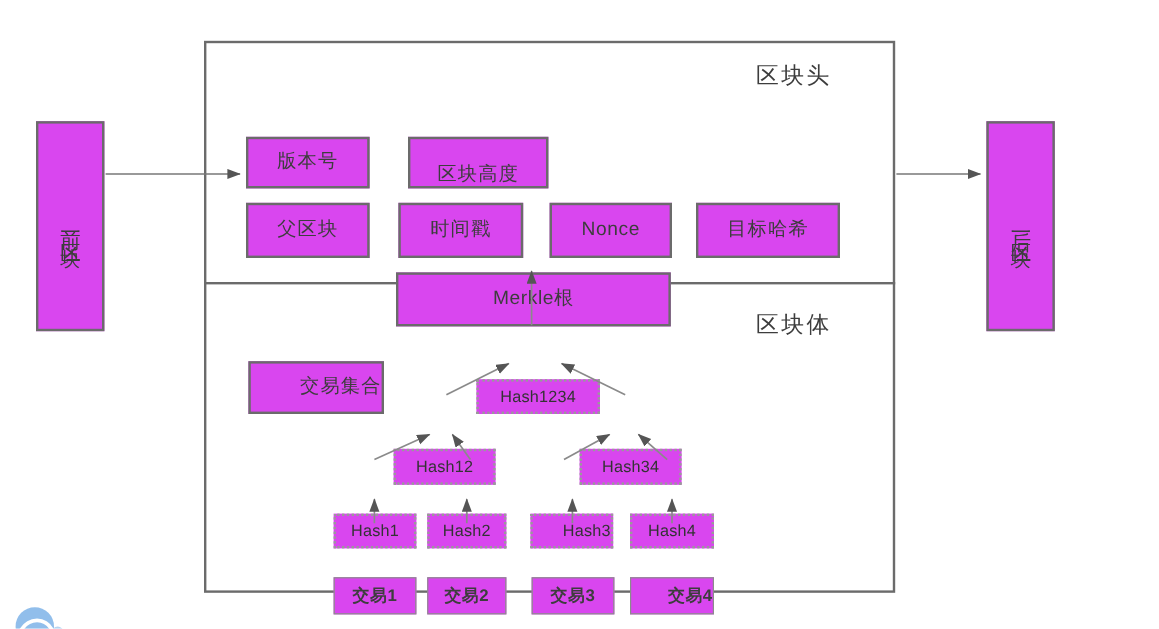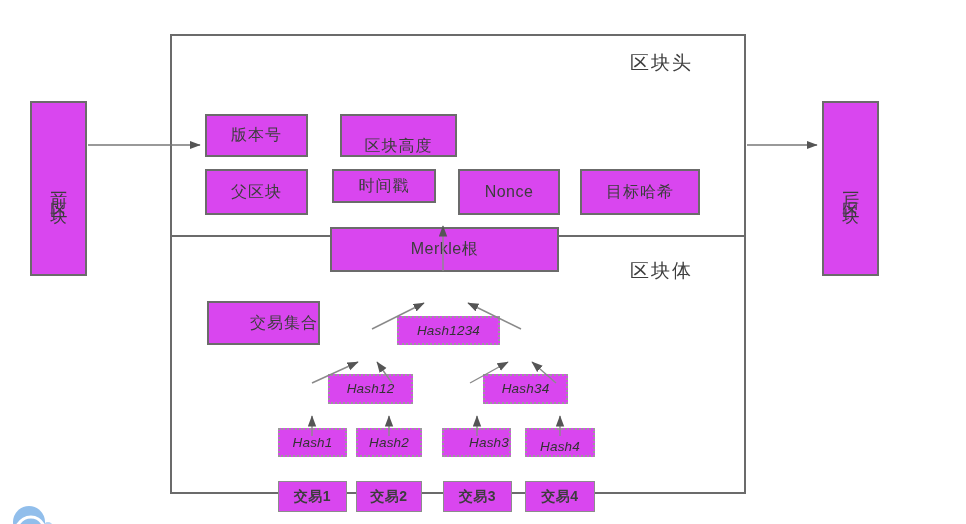--- a/index.html
+++ b/index.html
@@ -31,21 +31,20 @@
     margin-top: 44px;
   }
   .solid {
     border: 2px solid #6b6b6b;
   }
   .thin {
     border: 1px solid #8c8c8c;
   }
   .dotted {
     border: 2px dotted #9a9a9a;
-    font-style: italic;
   }
 
   
   .neighbor {
     writing-mode: vertical-rl;
     text-orientation: upright;
     letter-spacing: 5px;
     font-size: 17px;
     color: #3d3d3d;
   }
@@ -146,21 +145,21 @@
   </div>
 
   <div class="box solid field" style="left:340px; top:70px; width:117px; height:43px;align-items:flex-end;">
     <span>区块高度</span>
   </div>
 
   <div class="box solid field" style="left:205px; top:125px; width:103px; height:46px;">
     <span>父区块</span>
   </div>
 
-  <div class="box solid field" style="left:332px; top:125px; width:104px; height:34px;">
+  <div class="box solid field" style="left:332px; top:125px; width:104px; height:46px;">
     <span>时间戳</span>
   </div>
 
   <div class="box solid field" style="left:580px; top:125px; width:120px; height:46px;">
     <span>目标哈希</span>
   </div>
 
   <div class="box solid field field-latin" style="left:458px; top:125px; width:102px; height:46px;">
     <span>Nonce</span>
   </div>
@@ -186,34 +185,34 @@
 
   <div class="box dotted hash-node" style="left:278px; top:384px; width:69px; height:29px;">
     <span>Hash1</span>
   </div>
   <div class="box dotted hash-node" style="left:356px; top:384px; width:66px; height:29px;">
     <span>Hash2</span>
   </div>
   <div class="box dotted hash-node" style="left:442px; top:384px; width:69px; height:29px;justify-content:flex-end;">
     <span>Hash3</span>
   </div>
-  <div class="box dotted hash-node" style="left:525px; top:384px; width:70px; height:29px;align-items:flex-end;">
+  <div class="box dotted hash-node" style="left:525px; top:384px; width:70px; height:29px;">
     <span>Hash4</span>
   </div>
 
   <div class="box thin tx-node" style="left:278px; top:437px; width:69px; height:31px;">
     <span>交易1</span>
   </div>
   <div class="box thin tx-node" style="left:356px; top:437px; width:66px; height:31px;">
     <span>交易2</span>
   </div>
   <div class="box thin tx-node" style="left:443px; top:437px; width:69px; height:31px;text-align:right;">
     <span>交易3</span>
   </div>
-  <div class="box thin tx-node" style="left:525px; top:437px; width:70px; height:31px;">
+  <div class="box thin tx-node" style="left:525px; top:437px; width:70px; height:31px;justify-content:flex-end;">
     <span>交易4</span>
   </div>
 
   <svg id="connectors" viewBox="0 0 966 524" xmlns="http://www.w3.org/2000/svg">
     <defs>
       <marker id="arrow" markerWidth="9" markerHeight="9" refX="7.5" refY="3" orient="auto" markerUnits="strokeWidth">
         <path d="M0,0 L8,3 L0,6 z" fill="#555555"></path>
       </marker>
     </defs>
 

